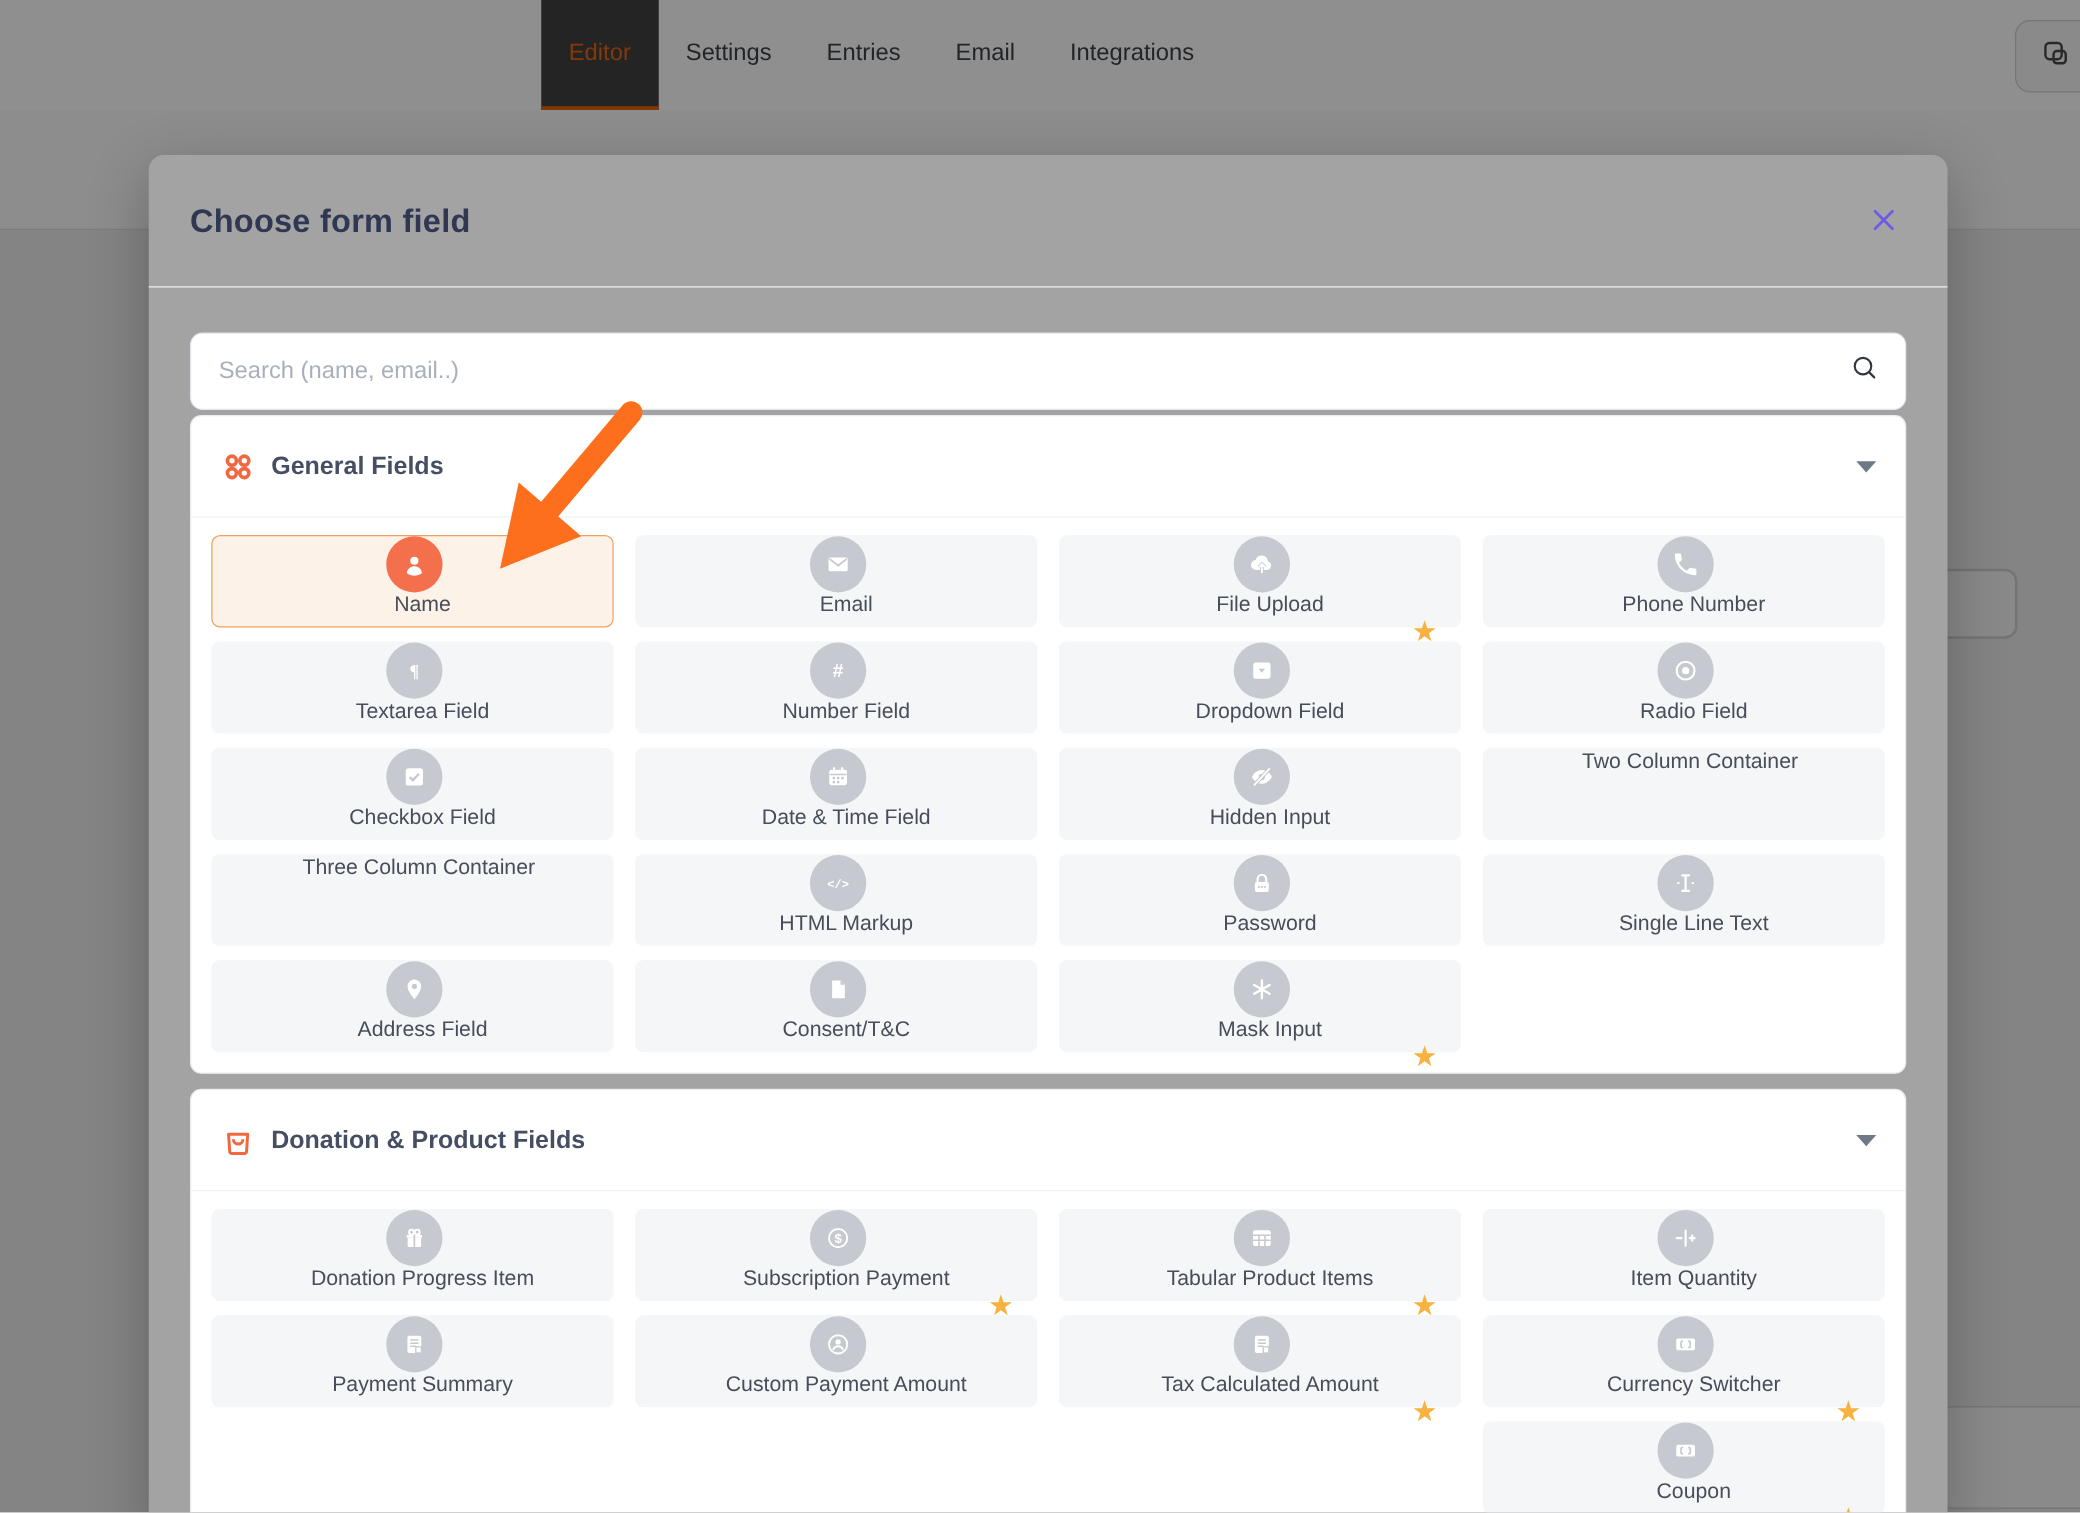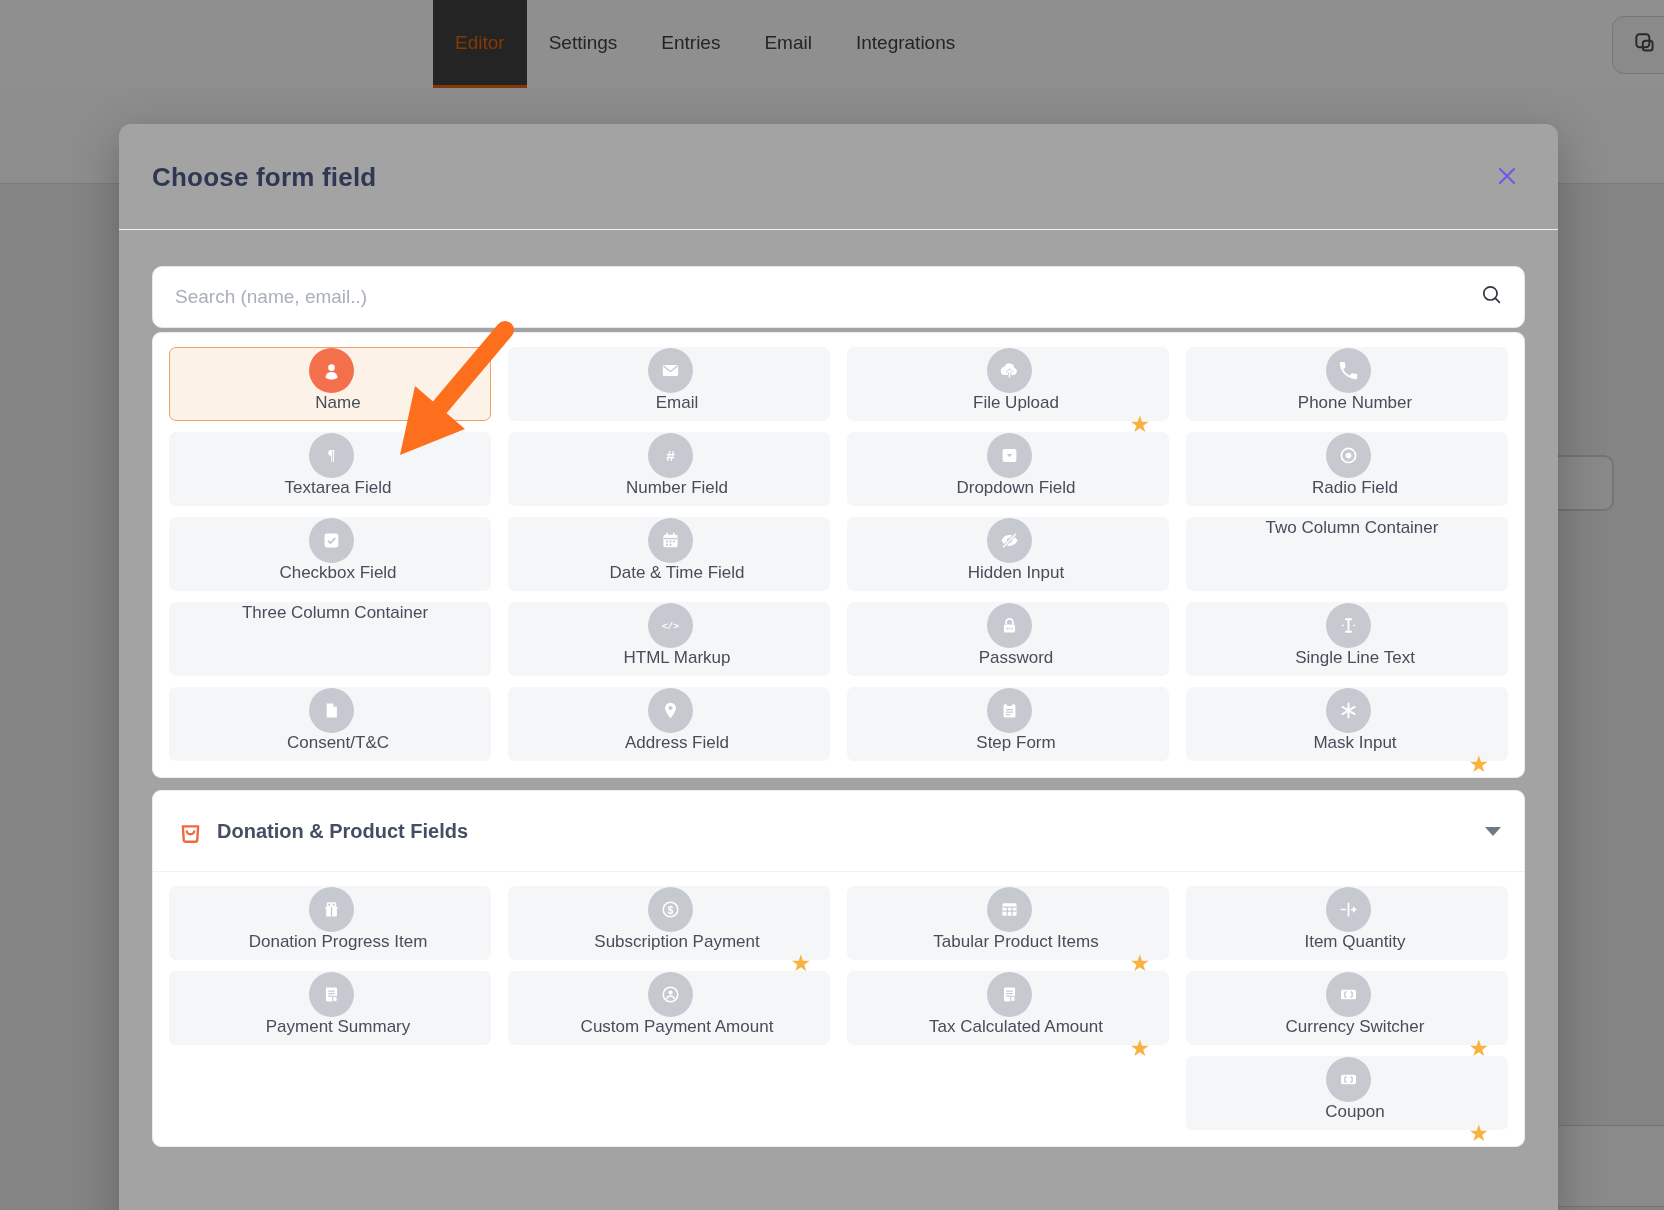--- a/index.html
+++ b/index.html
@@ -94,20 +94,34 @@
         <input class="search-input" type="text" placeholder="Search (name, email..)" style="">
         <span class="search-icon">
           <svg width="24" height="24" viewBox="0 0 24 24">
               <circle cx="10.4" cy="10.4" r="6.6" fill="none" stroke="#32363f" stroke-width="1.7"></circle>
               <path d="m15.2 15.2 4.2 4.2" stroke="#32363f" stroke-width="1.7" stroke-linecap="round"></path>
             </svg>
         </span>
       </div>
       <div id="sections-root">
           <div class="panel">
+    <div class="panel-header">
+      <span class="panel-icon">
+                <svg width="27" height="27" viewBox="0 0 24 24">
+                  <g stroke="#f1683f" stroke-width="2.6" fill="none">
+                    <circle cx="7.6" cy="7.6" r="3.2"></circle>
+                    <circle cx="16.4" cy="7.6" r="3.2"></circle>
+                    <circle cx="7.6" cy="16.4" r="3.2"></circle>
+                    <circle cx="16.4" cy="16.4" r="3.2"></circle>
+                  </g>
+                </svg>
+              </span>
+      <span class="panel-title">General Fields</span>
+      <span class="chevron"></span>
+    </div>
     <div class="grid">
               <div class="card highlight">
     <span class="icon-circle">
                   <svg width="23" height="23" viewBox="0 0 24 24">
                     <circle cx="12" cy="9" r="3.4" fill="#fff"></circle>
                     <path d="M5.6 19.2c.7-3.8 3.2-5.7 6.4-5.7s5.7 1.9 6.4 5.7c-1.9 1.5-4 2.2-6.4 2.2s-4.5-.7-6.4-2.2z" fill="#fff"></path>
                   </svg>
                 </span>
     <span class="card-label">Name</span>
 
@@ -266,48 +280,35 @@
                     </g>
                     <path d="M5 12h2m10 0h2" stroke="#fff" stroke-width="1.6"></path>
                   </svg>
                 </span>
     <span class="card-label">Single Line Text</span>
 
   </div>
               <div class="card">
     <span class="icon-circle">
                   <svg width="23" height="23" viewBox="0 0 24 24">
+                    <path d="M12 3.8a5.7 5.7 0 0 1 5.7 5.7c0 4.3-5.7 10.7-5.7 10.7S6.3 13.8 6.3 9.5A5.7 5.7 0 0 1 12 3.8z" fill="#fff"></path>
+                    <circle cx="12" cy="9.5" r="2.1" fill="#c6c9cf"></circle>
+                  </svg>
+                </span>
+    <span class="card-label">Address Field</span>
+
+  </div>
+              <div class="card">
+    <span class="icon-circle">
+                  <svg width="23" height="23" viewBox="0 0 24 24">
                     <path d="M7 4.6h7l3.6 3.6v11.2H7z" fill="#fff"></path>
                     <path d="M14 4.6v3.6h3.6z" fill="#c6c9cf"></path>
                   </svg>
                 </span>
     <span class="card-label">Consent/T&amp;C</span>
-
-  </div>
-              <div class="card">
-    <span class="icon-circle">
-                  <svg width="23" height="23" viewBox="0 0 24 24">
-                    <path d="M12 3.8a5.7 5.7 0 0 1 5.7 5.7c0 4.3-5.7 10.7-5.7 10.7S6.3 13.8 6.3 9.5A5.7 5.7 0 0 1 12 3.8z" fill="#fff"></path>
-                    <circle cx="12" cy="9.5" r="2.1" fill="#c6c9cf"></circle>
-                  </svg>
-                </span>
-    <span class="card-label">Address Field</span>
-
-  </div>
-              <div class="card">
-    <span class="icon-circle">
-                  <svg width="23" height="23" viewBox="0 0 24 24">
-                    <rect x="5.8" y="5.6" width="12.4" height="13.8" rx="1.6" fill="#fff"></rect>
-                    <rect x="9.2" y="4" width="5.6" height="3.2" rx="1" fill="#c6c9cf"></rect>
-                    <g stroke="#c6c9cf" stroke-width="1.3">
-                      <path d="M8.4 11h7.2M8.4 13.6h7.2M8.4 16.2h4.6"></path>
-                    </g>
-                  </svg>
-                </span>
-    <span class="card-label">Step Form</span>
 
   </div>
               <div class="card">
     <span class="icon-circle">
                   <svg width="23" height="23" viewBox="0 0 24 24">
                     <g stroke="#fff" stroke-width="2" stroke-linecap="round">
                       <path d="M12 4.6v14.8M5.6 8.3l12.8 7.4M5.6 15.7 18.4 8.3"></path>
                     </g>
                   </svg>
                 </span>

